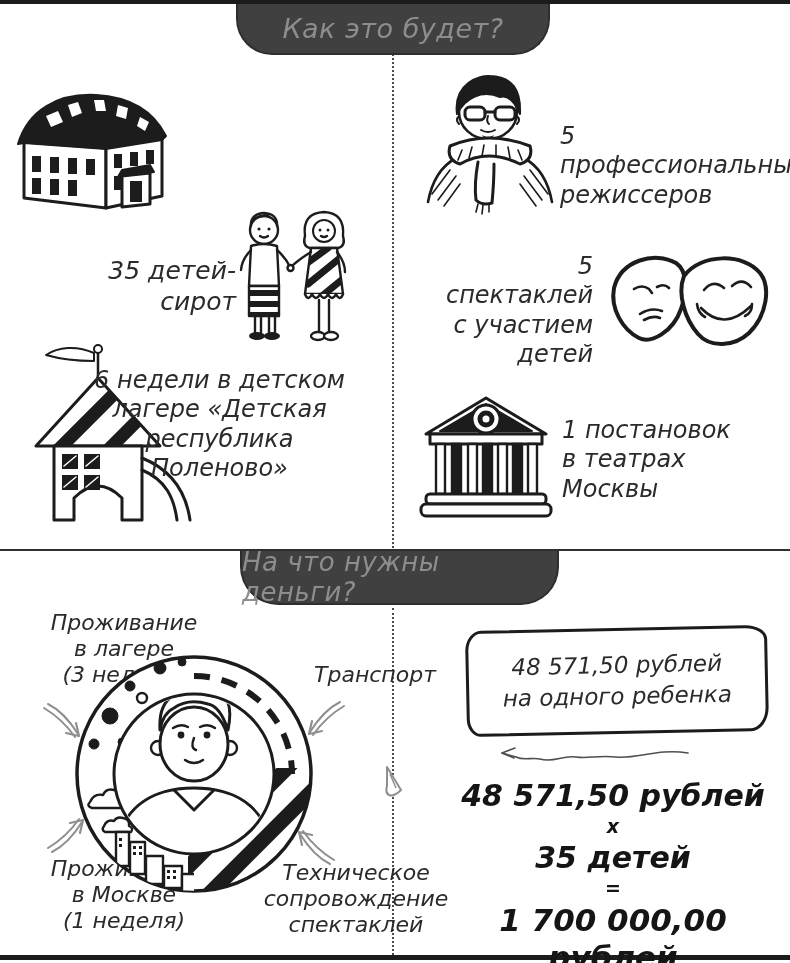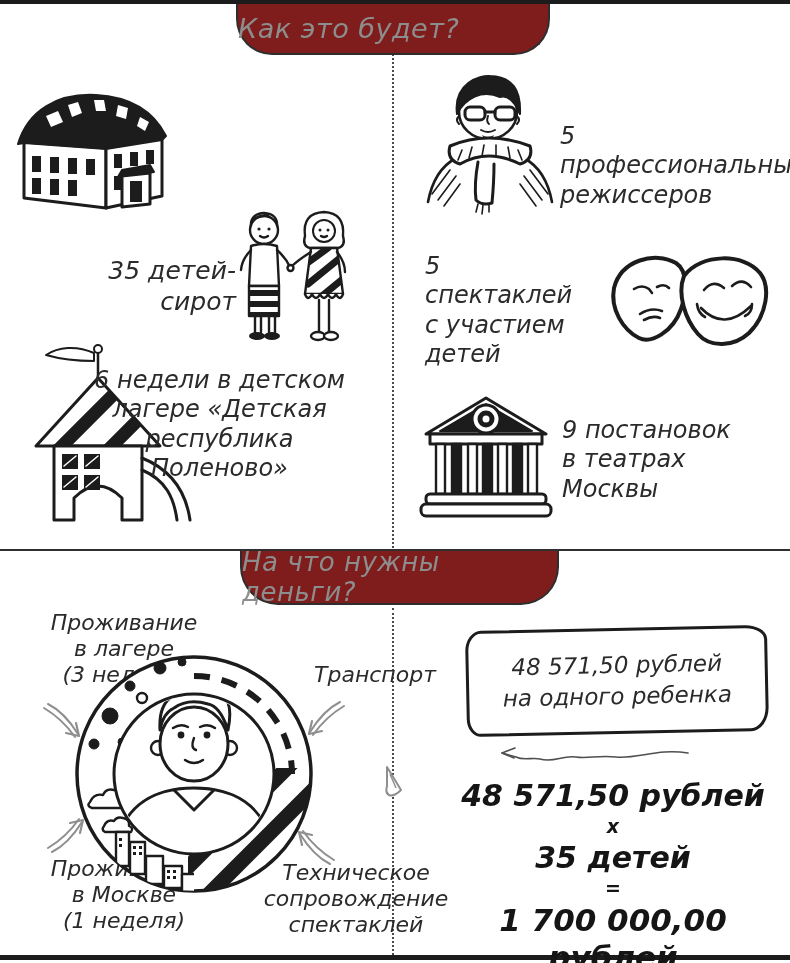--- a/index.html
+++ b/index.html
@@ -8,30 +8,30 @@
     position:relative; width:790px; height:963px; background:#fff;
     font-family:"DejaVu Sans", sans-serif; font-style:italic; color:var(--text);
     overflow:hidden;
   }
   .abs{position:absolute;}
   .hline{left:0;width:790px;background:var(--ink);}
   .dotline{width:0;border-left:2px dotted #4a4a4a;}
   .bubble{
     border:2px solid #2e2e2e; border-top:none;
     border-radius:0 0 36px 36px;
-    display:flex;align-items:center;justify-content:flex-start;
-    background:#7f1d1d;
+    display:flex;align-items:center;justify-content:center;
+    background:#404040;
   }
   .bubble span{color:var(--gray); font-size:27px; letter-spacing:.5px;}
   .lbl{white-space:pre-line; line-height:1.22;}
   .s24{font-size:24px;}
   .s25{font-size:25px;text-align:right;}
   .s22{font-size:22px; line-height:1.18;margin-left:48px;}
   .ctr{text-align:center;}
-  .rgt{text-align:left;}
+  .rgt{text-align:right;}
   .notebox{
     border:3.5px solid var(--ink);
     border-radius:16px 22px 18px 14px / 20px 14px 24px 18px;
     transform:rotate(-1.2deg);
     display:flex;align-items:center;justify-content:center;
     background:#fff;
   }
   .notebox div{font-size:23px; text-align:center; white-space:pre-line; line-height:1.35;}
   .calc{ text-align:center; color:#151515; font-weight:bold; }
   .calc .big{font-size:30px; line-height:1.18; margin:0;}
@@ -229,21 +229,21 @@
         <rect x="52" y="54" width="9" height="50" fill="#fff" stroke-width="2.4"></rect>
         <rect x="67" y="54" width="9" height="50" fill="#1c1c1c" stroke-width="2.4"></rect>
         <rect x="82" y="54" width="9" height="50" fill="#fff" stroke-width="2.4"></rect>
         <rect x="97" y="54" width="9" height="50" fill="#1c1c1c" stroke-width="2.4"></rect>
         <rect x="112" y="54" width="9" height="50" fill="#fff" stroke-width="2.4"></rect>
       </g>
       <rect x="10" y="104" width="120" height="10" rx="4" fill="#fff"></rect>
       <rect x="5" y="114" width="130" height="12" rx="5" fill="#fff"></rect>
     </g>
   </svg>
-  <div class="abs lbl s24" style="left:562px;top:416px;width:195px;">9 постановок
+  <div class="abs lbl s24" style="left:562px;top:416px;width:195px;">1 постановок
 в театрах
 Москвы</div>
 
   <div class="abs bubble" style="left:240px;top:551px;width:315px;height:52px;border-radius:0 0 38px 38px;">
     <span style="font-size:26px;">На что нужны деньги?</span>
   </div>
 
   <div class="abs lbl s22 ctr" style="left:0px;top:610px;width:152px;">Проживание
 в лагере
 (3 недели)</div>

